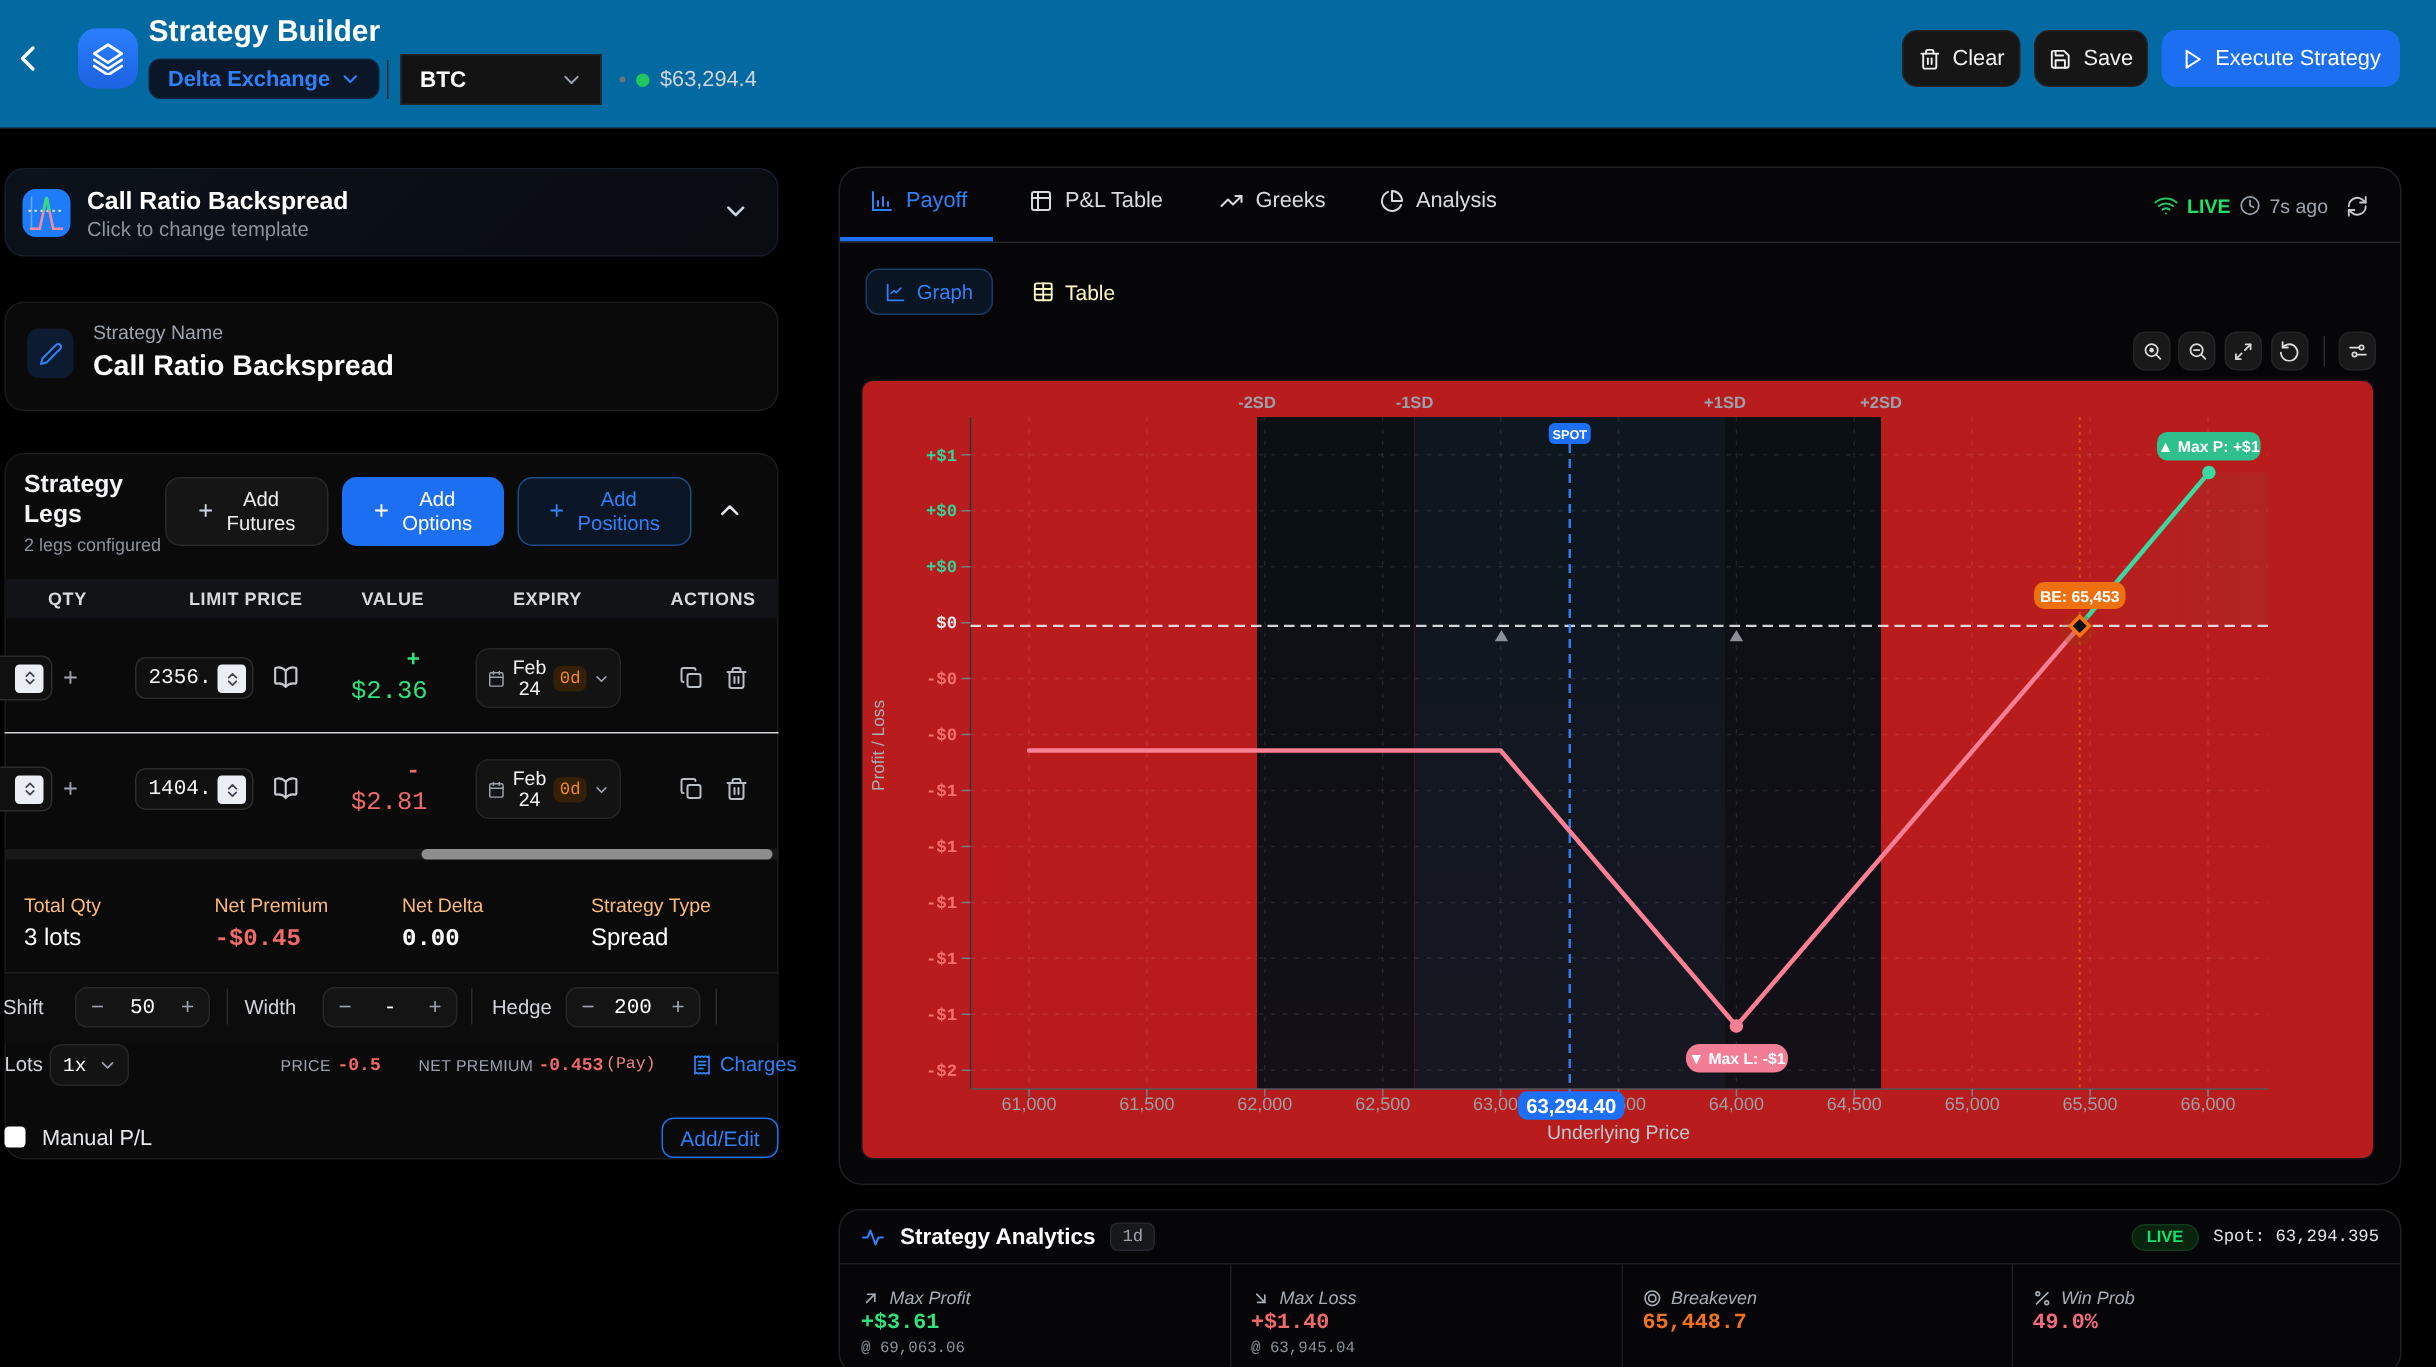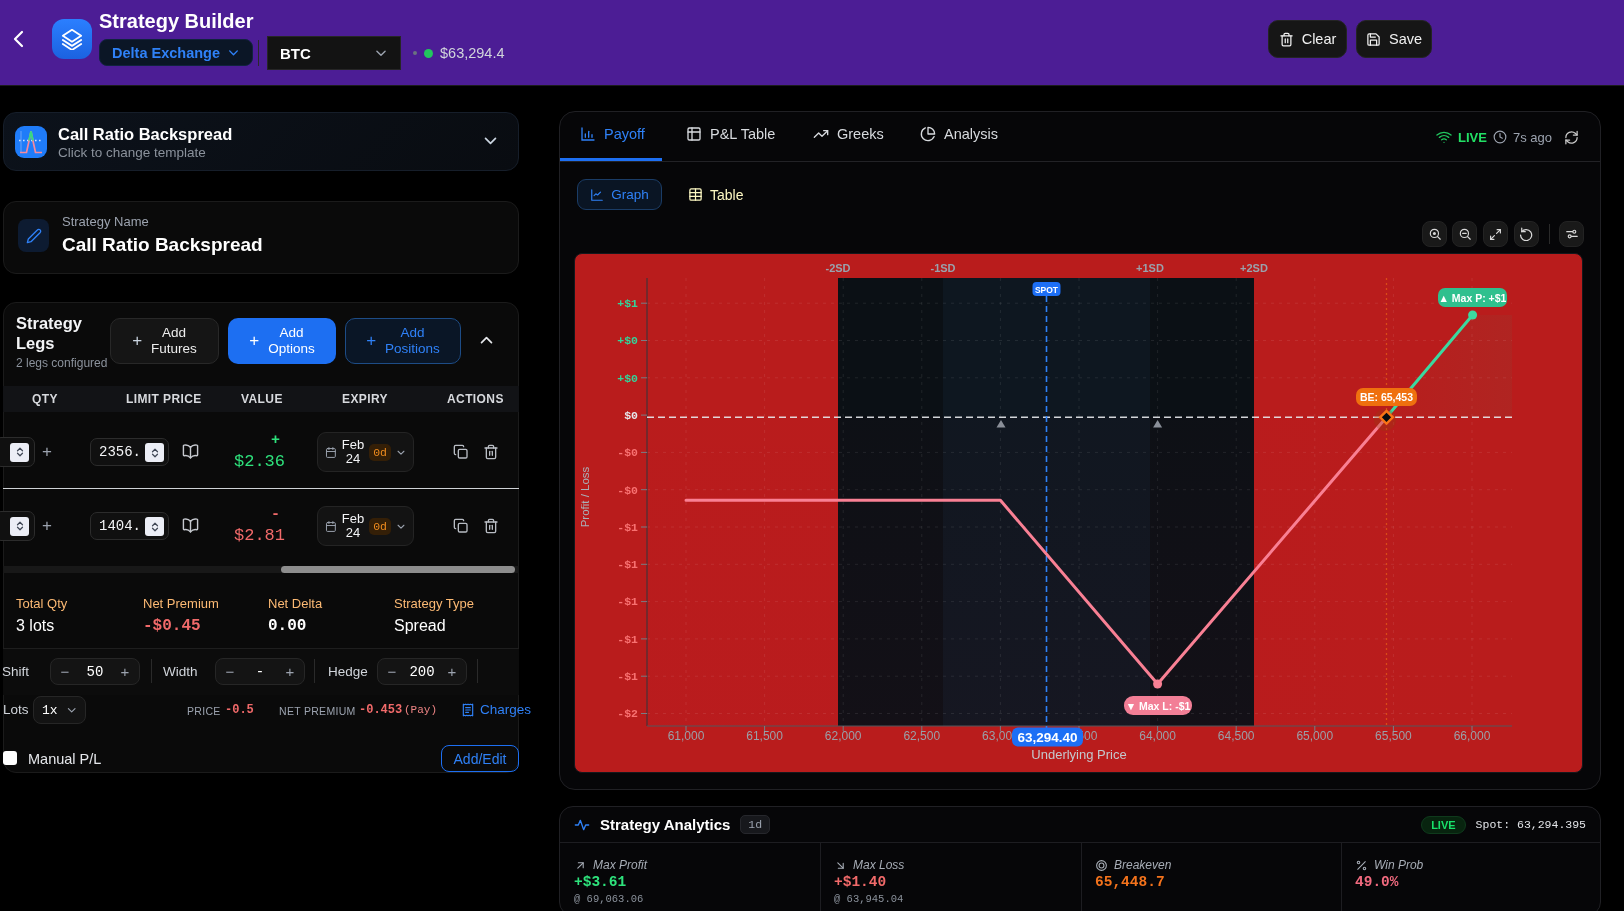--- a/index.html
+++ b/index.html
@@ -3,21 +3,21 @@
 <meta charset="utf-8">
 <style>
   * { margin:0; padding:0; box-sizing:border-box; }
   html,body { width:1624px; height:911px; background:#000; overflow:hidden;
     font-family:"Liberation Sans", sans-serif; color:#e5e7eb; }
   .mono { font-family:"Liberation Mono", monospace; }
   .abs { position:absolute; }
   svg.ic { display:block; }
 
   
-  #topbar { position:absolute; left:0; top:0; width:1624px; height:86px; background:#4c1d95;
+  #topbar { position:absolute; left:0; top:0; width:1624px; height:86px; background:#0369a1;
     border-bottom:1px solid #1c1c1c; }
   #back { position:absolute; left:8px; top:27px; width:24px; height:24px; color:#fff; }
   #logo { position:absolute; left:52px; top:19px; width:40px; height:40px; border-radius:12px;
     background:linear-gradient(180deg,#2b7fff,#1b62e0); display:flex; align-items:center; justify-content:center; }
   #title { position:absolute; left:99px; top:10px; font-size:20px; font-weight:bold; color:#fff; }
   #deltapill { position:absolute; left:99px; top:39px; height:27px; background:#0b1626; border:1px solid #11233f;
     border-radius:8px; display:flex; align-items:center; gap:7px; padding:0 12px; color:#2f81f7; font-size:14.5px; font-weight:bold; }
   #hsep1 { position:absolute; left:258px; top:40px; width:1px; height:26px; background:#2a2a2a; }
   #btcsel { position:absolute; left:267px; top:36px; width:134px; height:34px; background:#131313; border:1px solid #262626;
     border-radius:0; display:flex; align-items:center; color:#fff; font-size:15px; font-weight:bold; padding:0 12px; }
@@ -175,20 +175,23 @@
         <polyline points="3 6 21 6"></polyline>
         <path d="M19 6v14a2 2 0 0 1-2 2H7a2 2 0 0 1-2-2V6m3 0V4a2 2 0 0 1 2-2h4a2 2 0 0 1 2 2v2"></path>
         <line x1="10" y1="11" x2="10" y2="17"></line>
         <line x1="14" y1="11" x2="14" y2="17"></line>
       </svg>Clear</div>
   <div class="topbtn" id="btn-save"><svg class="ic" width="15" height="15" viewBox="0 0 24 24" fill="none" stroke="currentColor" stroke-width="2" stroke-linecap="round" stroke-linejoin="round">
         <path d="M19 21H5a2 2 0 0 1-2-2V5a2 2 0 0 1 2-2h11l5 5v11a2 2 0 0 1-2 2z"></path>
         <polyline points="17 21 17 13 7 13 7 21"></polyline>
         <polyline points="7 3 7 8 15 8"></polyline>
       </svg>Save</div>
+  <div class="topbtn" id="btn-exec"><svg class="ic" width="15" height="15" viewBox="0 0 24 24" fill="none" stroke="#fff" stroke-width="2.2" stroke-linejoin="round">
+        <polygon points="6 3 20 12 6 21 6 3"></polygon>
+      </svg>Execute Strategy</div>
 </div>
 
 <div class="card" id="card-template"></div>
 <div id="tpl-icon">
   <svg width="32" height="32" viewBox="0 0 32 32" fill="none">
     <line x1="6" y1="5" x2="6" y2="27" stroke="#8ab6fb" stroke-width="1" stroke-opacity="0.7"></line>
     <line x1="4" y1="14.5" x2="28" y2="14.5" stroke="#cfe0fd" stroke-width="1.5" stroke-dasharray="1.6 2.4"></line>
     <polyline points="5,26.5 11.5,26.5 14.1,14.5 16,5.5 17.9,14.5 20.5,26.5 27,26.5" stroke="#f5899e" stroke-width="1.7" fill="none"></polyline>
     <polyline points="14.1,14.5 16,5.5 17.9,14.5" stroke="#35da82" stroke-width="1.9" fill="none"></polyline>
   </svg>

